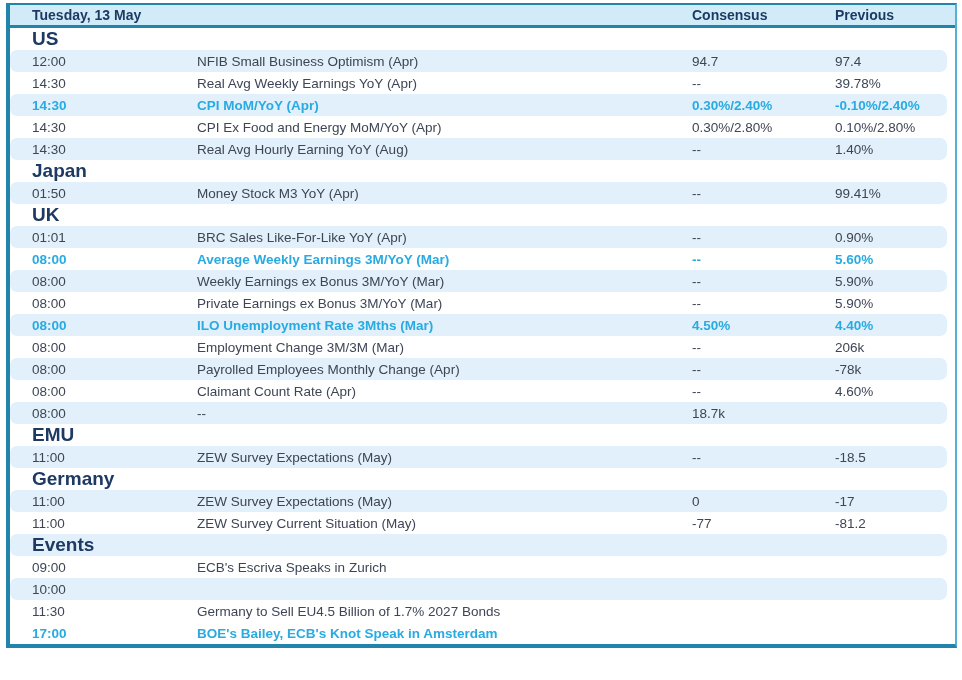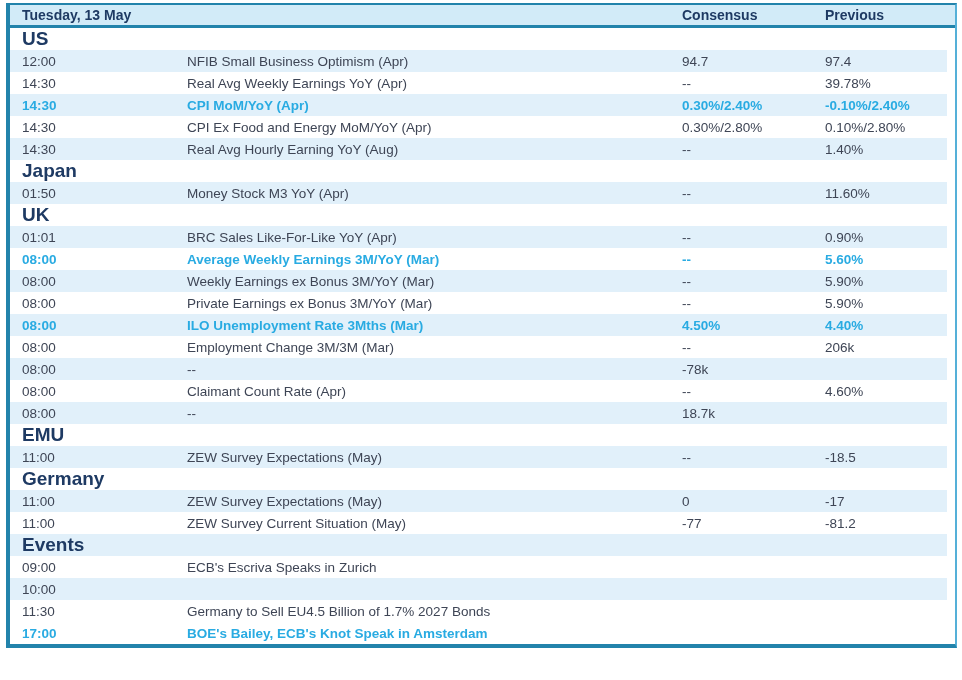--- a/index.html
+++ b/index.html
@@ -21,27 +21,27 @@
     border-bottom:4px solid var(--border);
     border-left:4px solid var(--border);
     border-right:2px solid var(--border-light);
     background:#fff;
   }
   .row{
     display:grid;
     grid-template-columns:165px 495px 143px 1fr;
     align-items:center;
     height:22px;
-    padding-left:12px;
+    padding-left:22px;
     width:calc(100% - 8px);
     font-size:13.5px;
     color:var(--body-text);
     white-space:nowrap;
   }
-  .row.stripe{background:var(--stripe);}
+  .row.stripe{background:var(--stripe);border-radius:7px;}
   .head-row{
     width:100%;
     height:23px;
     background:var(--header-bg);
     border-bottom:3px solid var(--border);
     font-weight:700;
     color:var(--navy);
     font-size:14px;
   }
   .head-row .date-cell{grid-column:1 / span 2;}
@@ -97,21 +97,21 @@
         <div class="cell consensus">--</div>
         <div class="cell previous">1.40%</div>
       </div>
       <div class="row section-row">
         <div class="cell section-label">Japan</div>
       </div>
       <div class="row event-row stripe">
         <div class="cell time">01:50</div>
         <div class="cell event">Money Stock M3 YoY (Apr)</div>
         <div class="cell consensus">--</div>
-        <div class="cell previous">11.60%</div>
+        <div class="cell previous">99.41%</div>
       </div>
       <div class="row section-row">
         <div class="cell section-label">UK</div>
       </div>
       <div class="row event-row stripe">
         <div class="cell time">01:01</div>
         <div class="cell event">BRC Sales Like-For-Like YoY (Apr)</div>
         <div class="cell consensus">--</div>
         <div class="cell previous">0.90%</div>
       </div>
@@ -140,20 +140,21 @@
         <div class="cell previous">4.40%</div>
       </div>
       <div class="row event-row">
         <div class="cell time">08:00</div>
         <div class="cell event">Employment Change 3M/3M (Mar)</div>
         <div class="cell consensus">--</div>
         <div class="cell previous">206k</div>
       </div>
       <div class="row event-row stripe">
         <div class="cell time">08:00</div>
+        <div class="cell event">Payrolled Employees Monthly Change (Apr)</div>
         <div class="cell consensus">--</div>
         <div class="cell previous">-78k</div>
       </div>
       <div class="row event-row">
         <div class="cell time">08:00</div>
         <div class="cell event">Claimant Count Rate (Apr)</div>
         <div class="cell consensus">--</div>
         <div class="cell previous">4.60%</div>
       </div>
       <div class="row event-row stripe">

